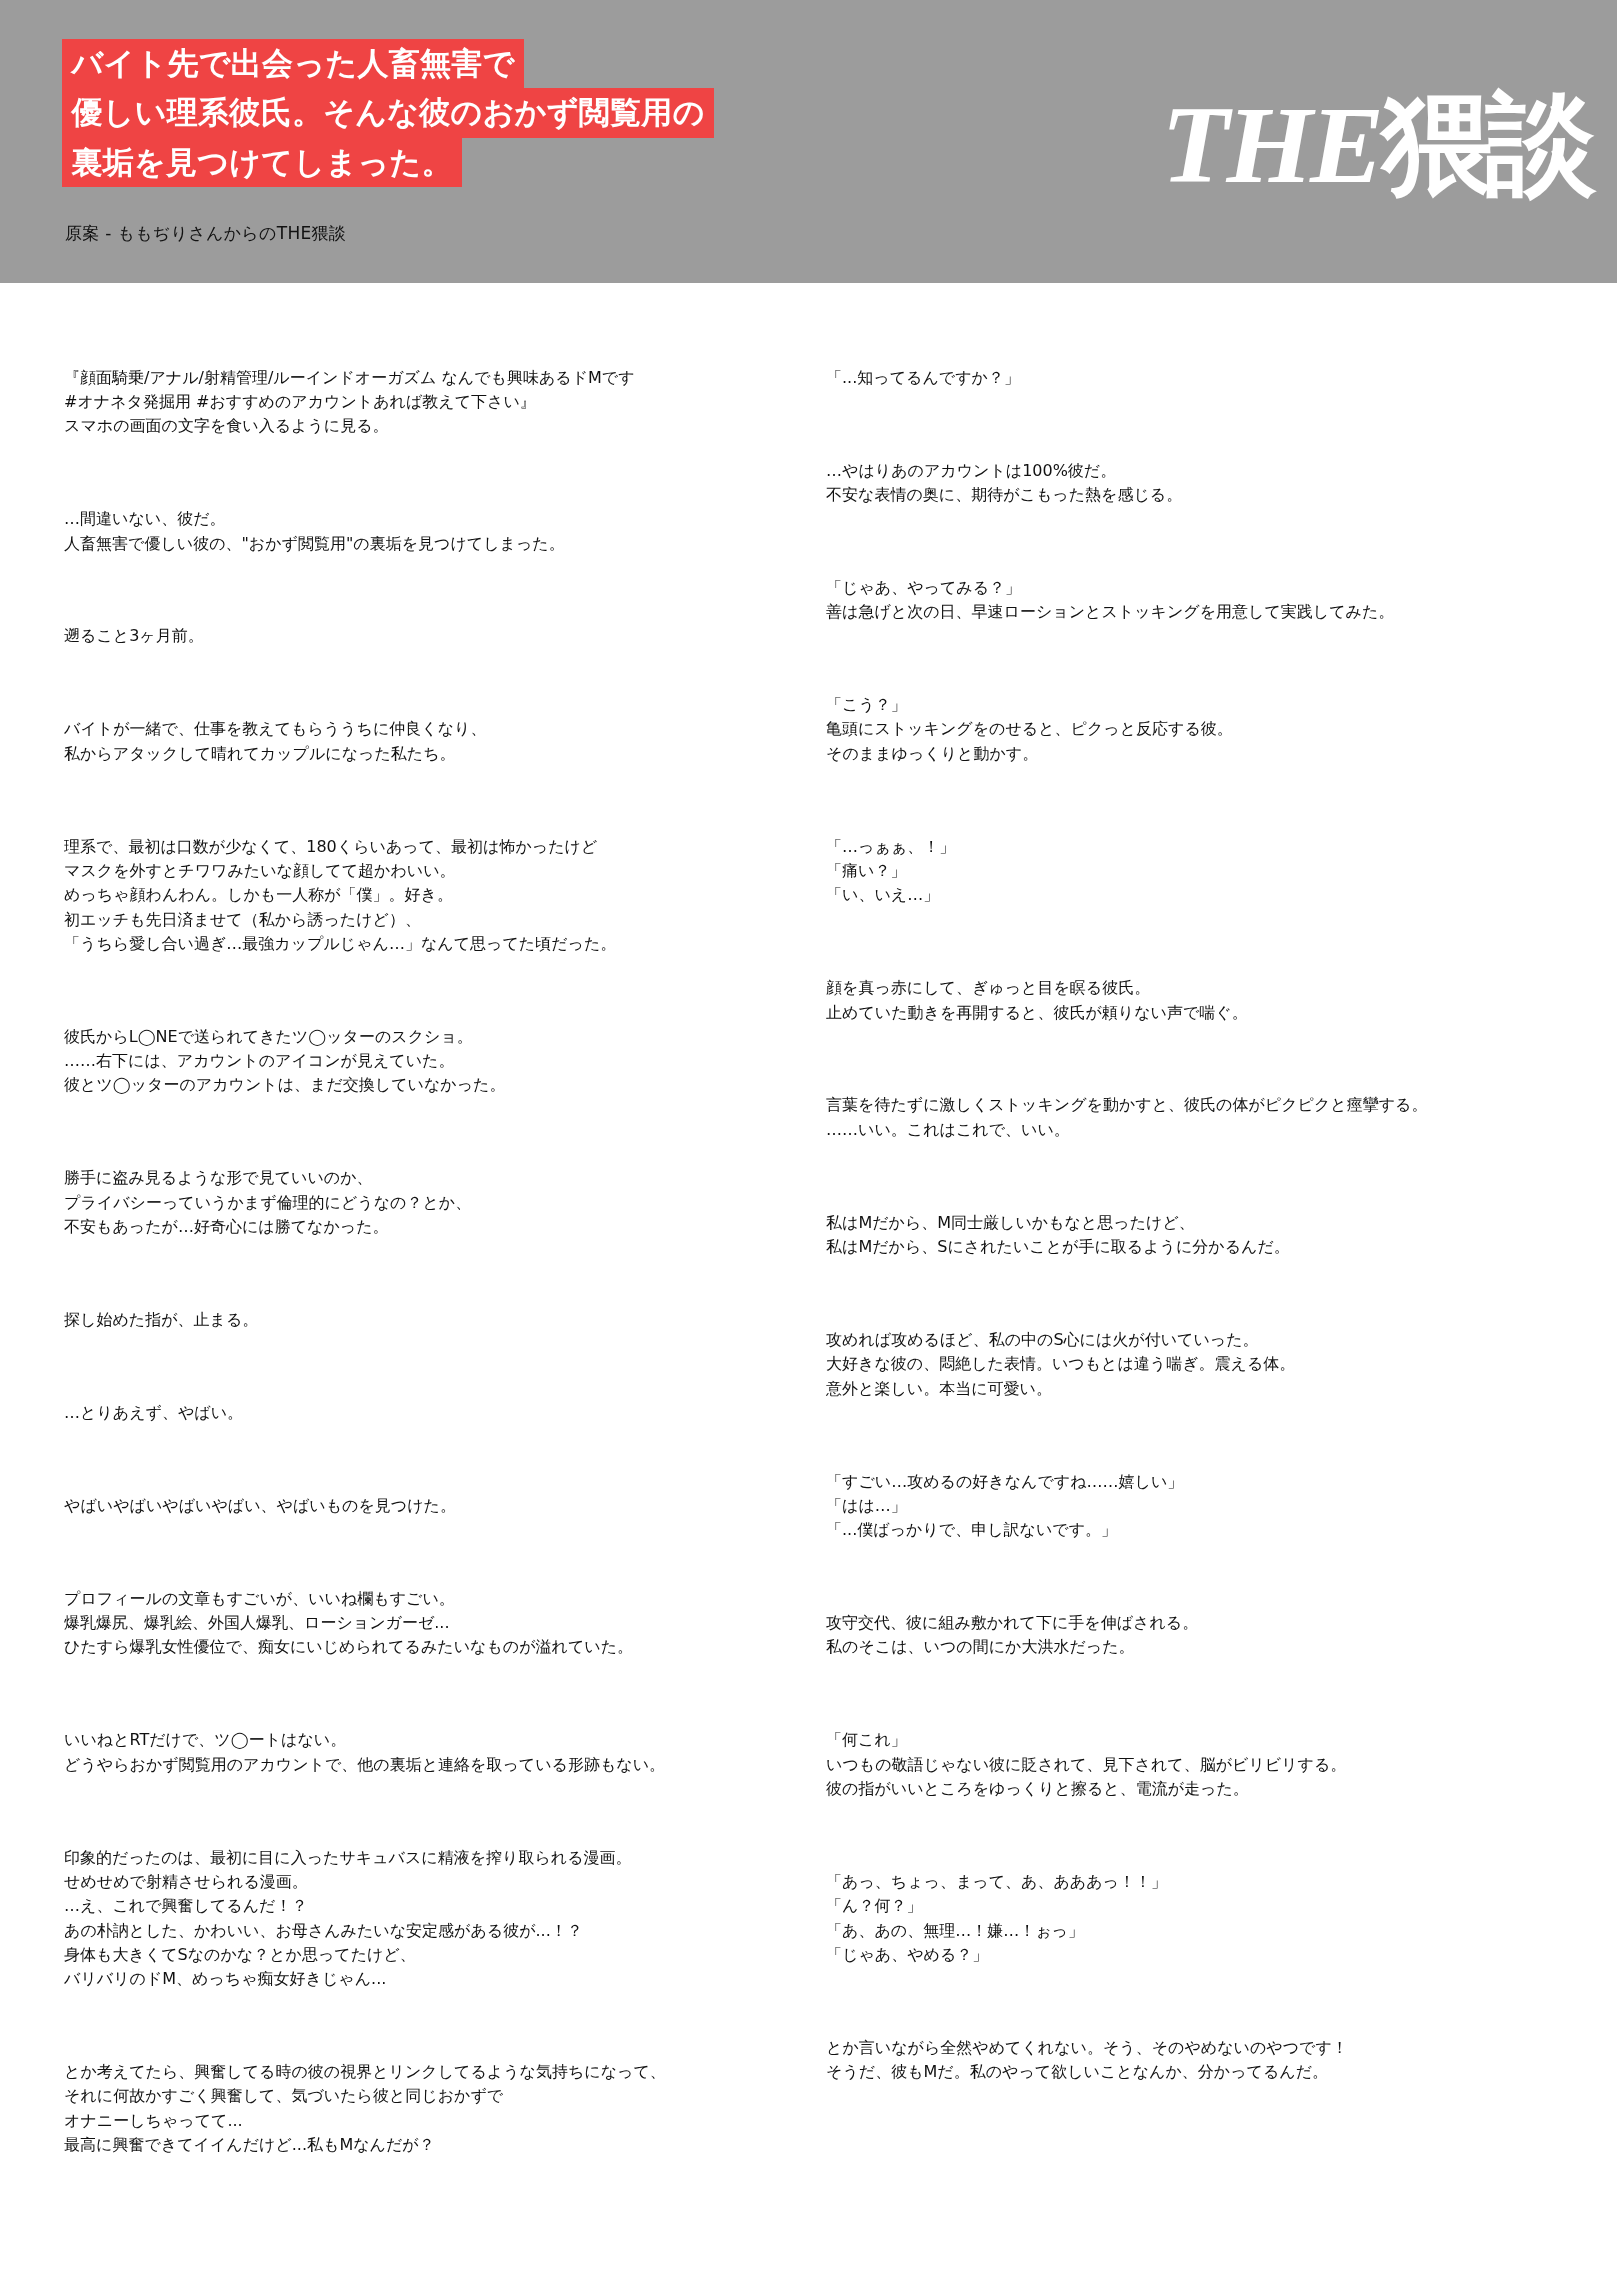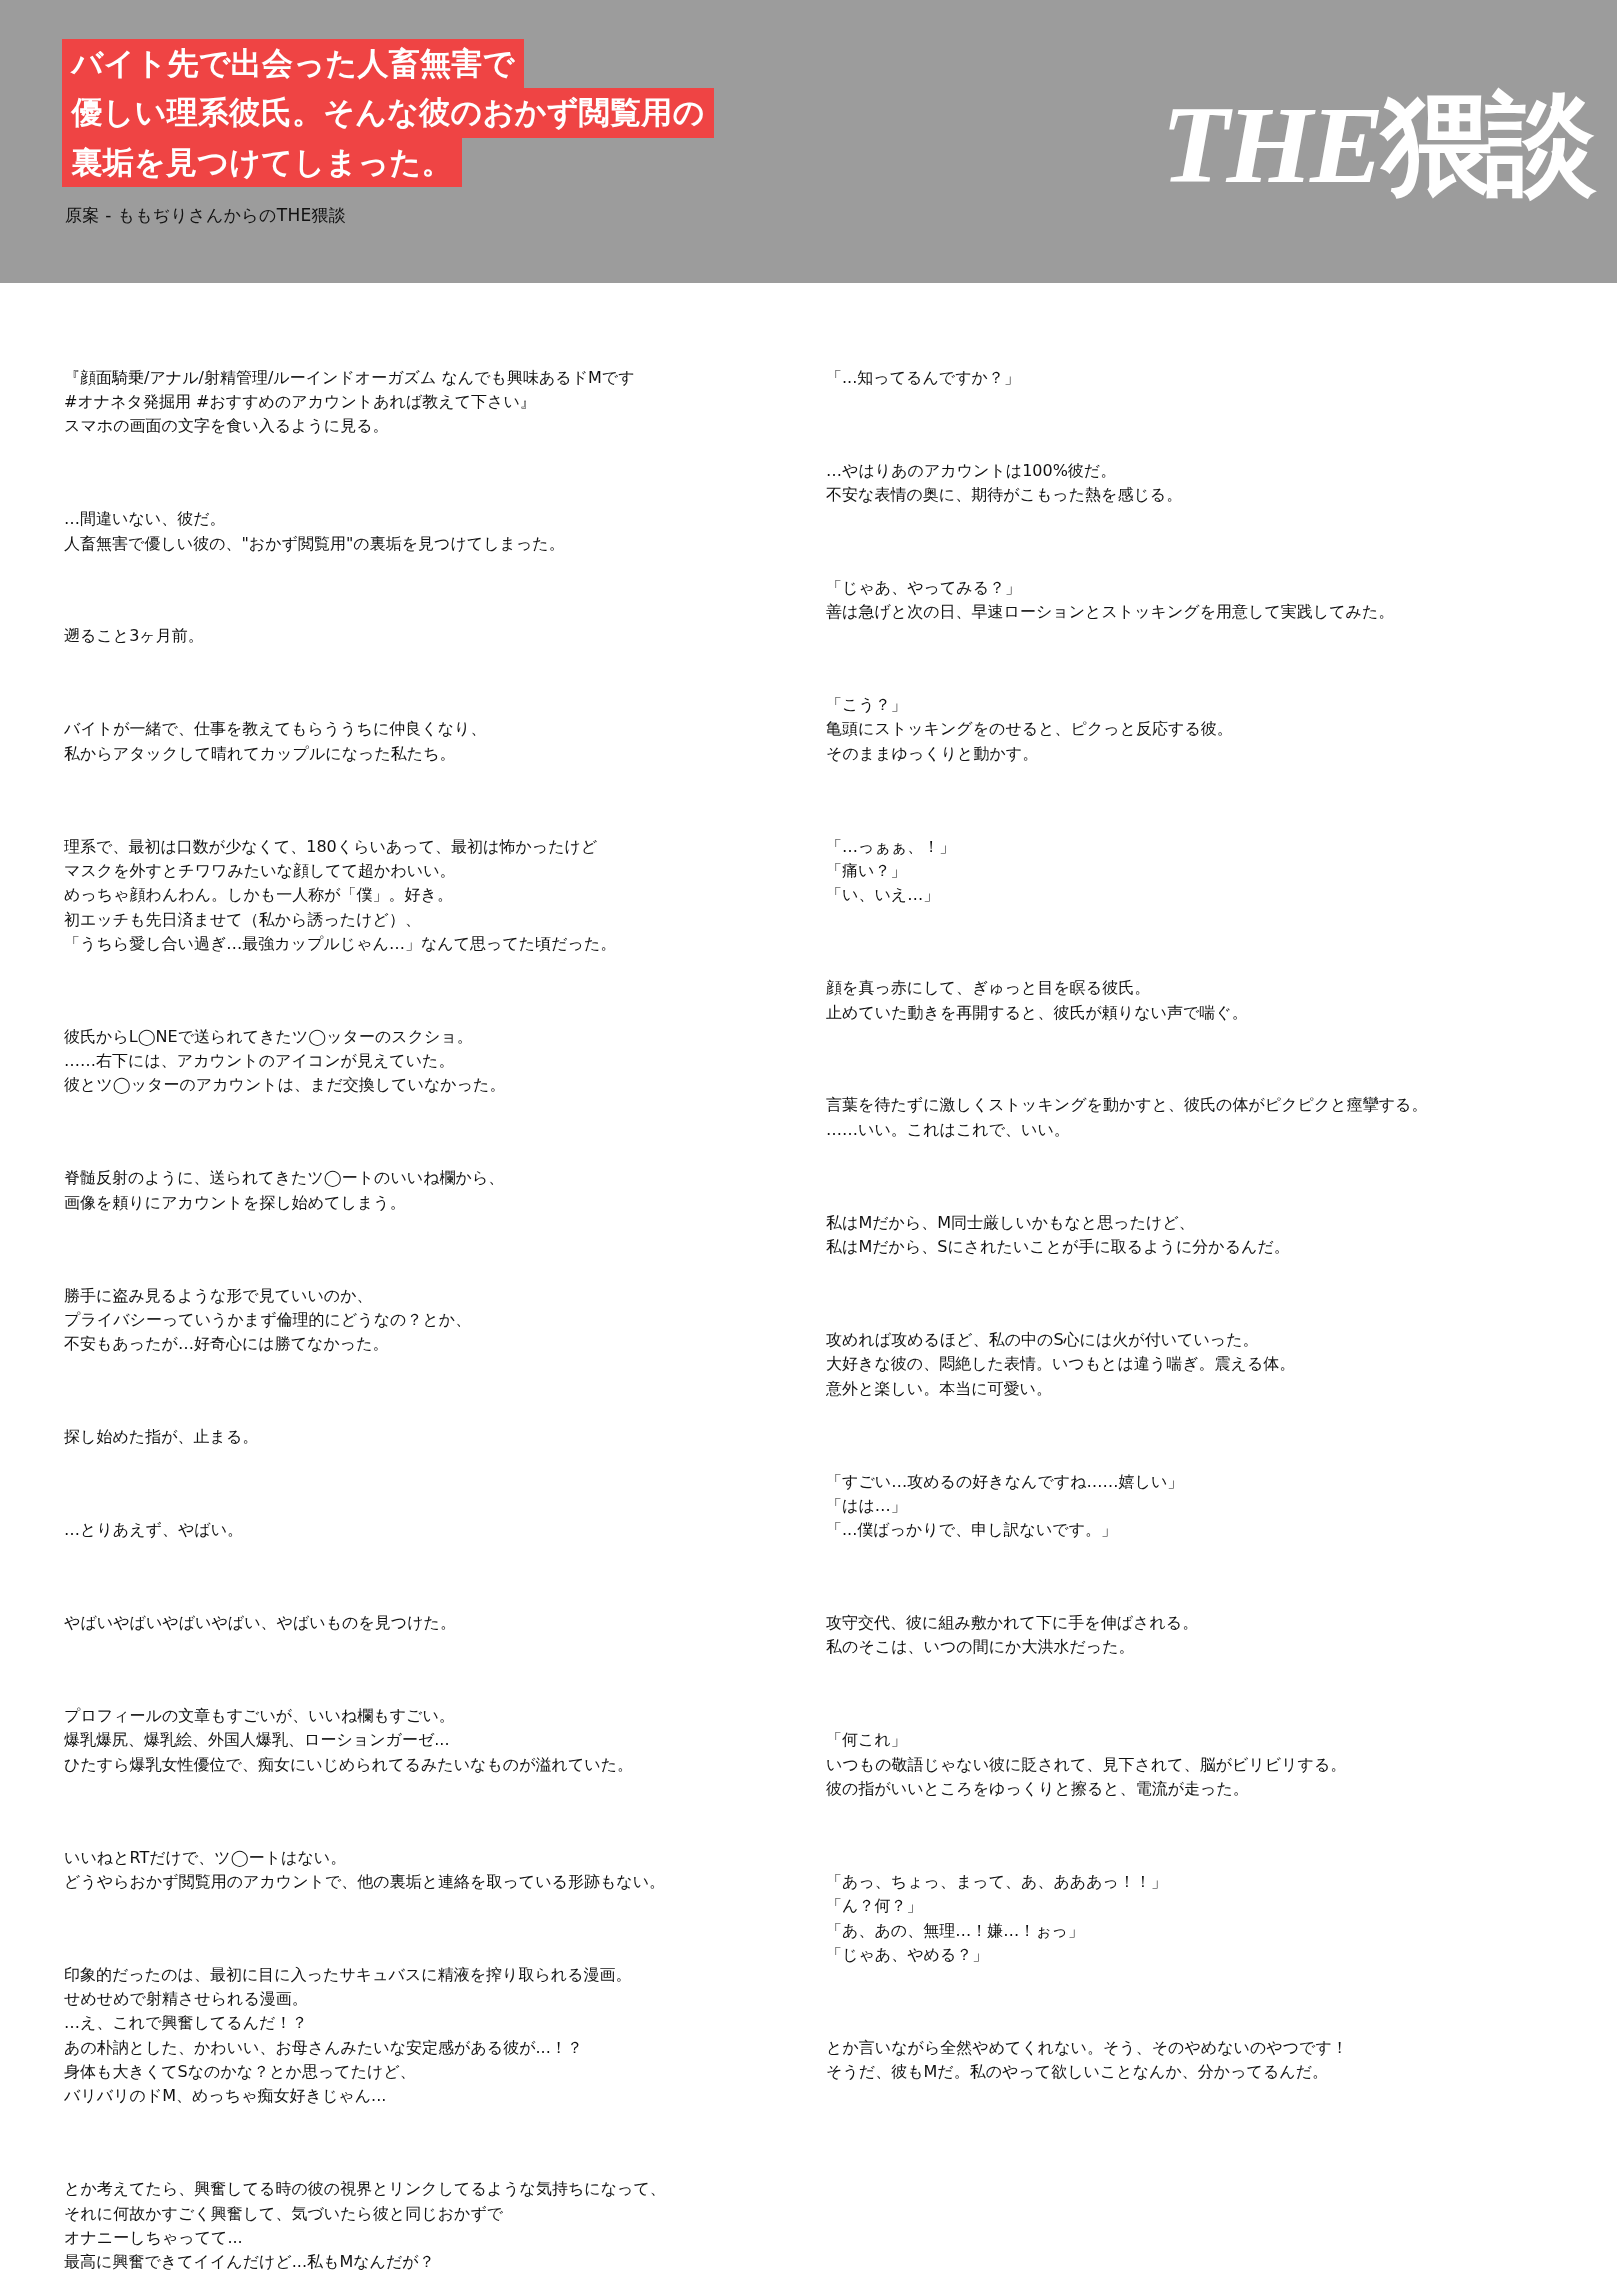--- a/index.html
+++ b/index.html
@@ -57,21 +57,21 @@
     font-weight: bold;
     font-size: 31px;
     line-height: 1.42;
     padding: 2px 9.4px 3.4px 9.4px;
     white-space: nowrap;
     letter-spacing: 0.3px;
   }
   .subtitle {
     position: absolute;
     left: 65px;
-    top: 204px;
+    top: 222px;
     font-family: "DejaVu Sans", sans-serif;
     font-size: 17px;
     color: #111111;
     letter-spacing: 0.3px;
     z-index: 3;
   }
 
   
   .content {
     position: absolute;
@@ -126,22 +126,20 @@
     <p class="para">バイトが一緒で、仕事を教えてもらううちに仲良くなり、
 私からアタックして晴れてカップルになった私たち。</p>
     <p class="para">理系で、最初は口数が少なくて、180くらいあって、最初は怖かったけど
 マスクを外すとチワワみたいな顔してて超かわいい。
 めっちゃ顔わんわん。しかも一人称が「僕」。好き。
 初エッチも先日済ませて（私から誘ったけど）、
 「うちら愛し合い過ぎ…最強カップルじゃん…」なんて思ってた頃だった。</p>
     <p class="para">彼氏からL◯NEで送られてきたツ◯ッターのスクショ。
 ……右下には、アカウントのアイコンが見えていた。
 彼とツ◯ッターのアカウントは、まだ交換していなかった。</p>
-    <p class="para">脊髄反射のように、送られてきたツ◯ートのいいね欄から、
-画像を頼りにアカウントを探し始めてしまう。</p>
     <p class="para">勝手に盗み見るような形で見ていいのか、
 プライバシーっていうかまず倫理的にどうなの？とか、
 不安もあったが…好奇心には勝てなかった。</p>
     <p class="para">探し始めた指が、止まる。</p>
     <p class="para">…とりあえず、やばい。</p>
     <p class="para">やばいやばいやばいやばい、やばいものを見つけた。</p>
     <p class="para">プロフィールの文章もすごいが、いいね欄もすごい。
 爆乳爆尻、爆乳絵、外国人爆乳、ローションガーゼ...
 ひたすら爆乳女性優位で、痴女にいじめられてるみたいなものが溢れていた。</p>
     <p class="para">いいねとRTだけで、ツ◯ートはない。

